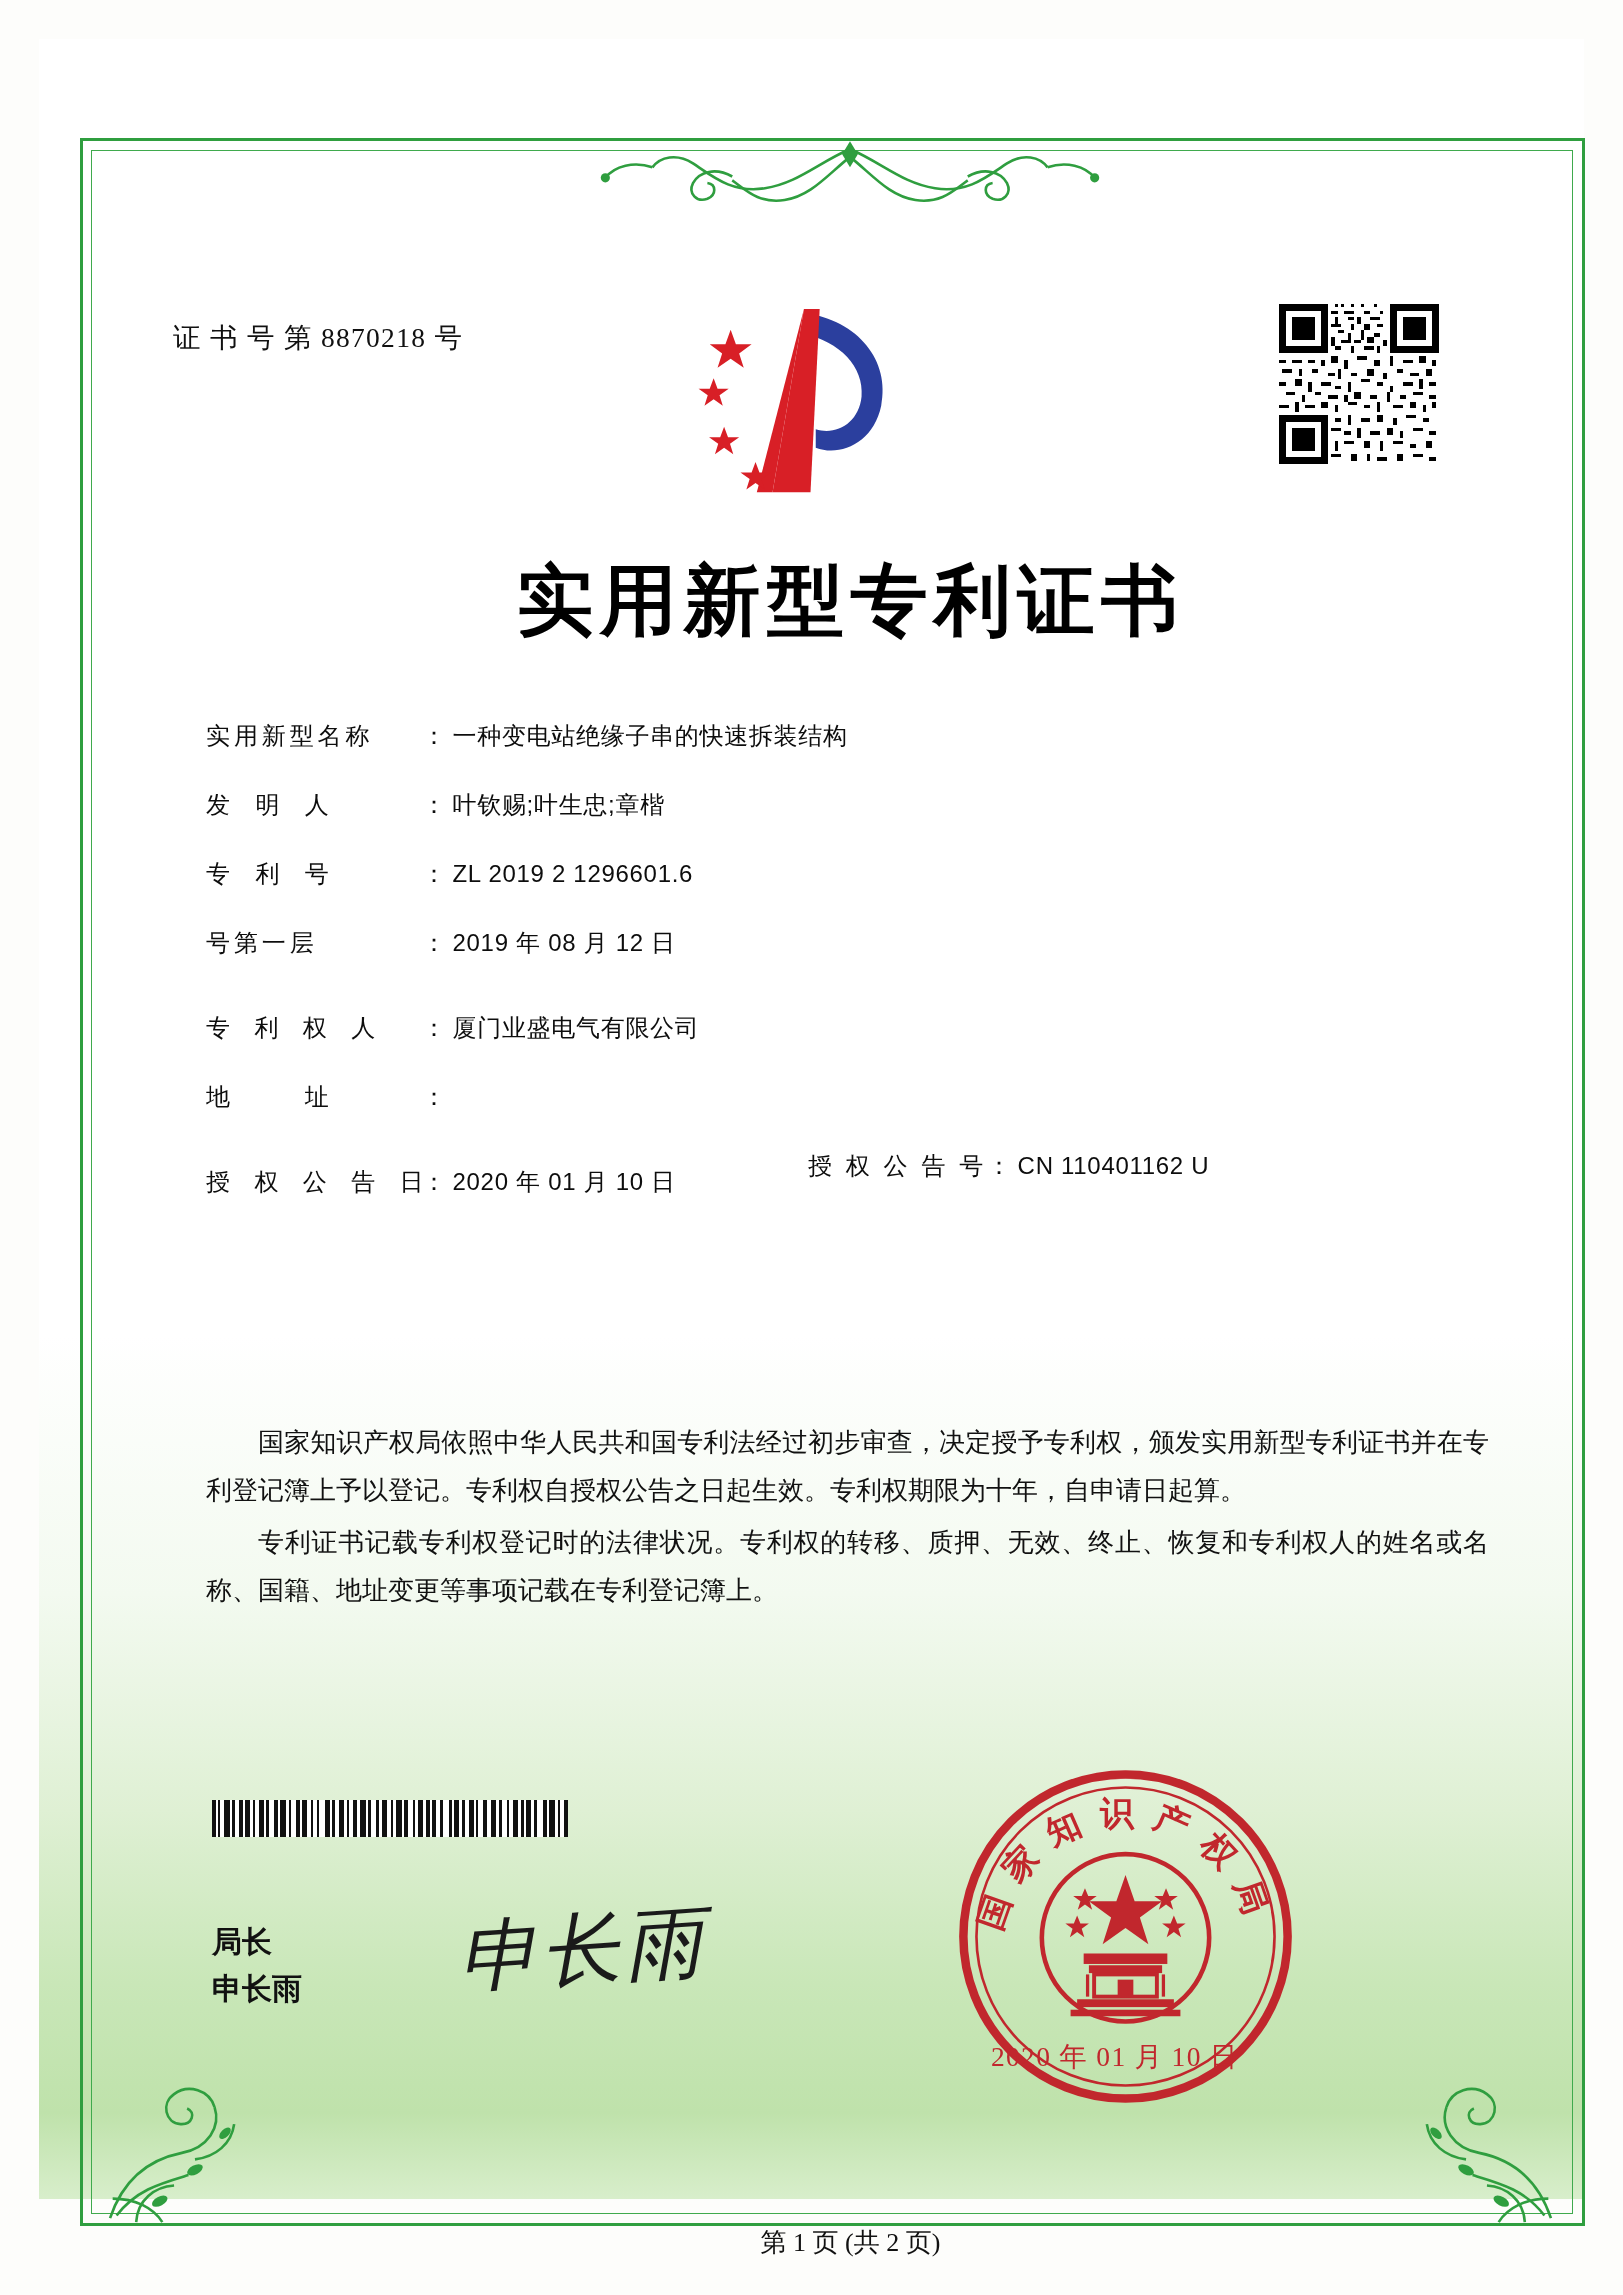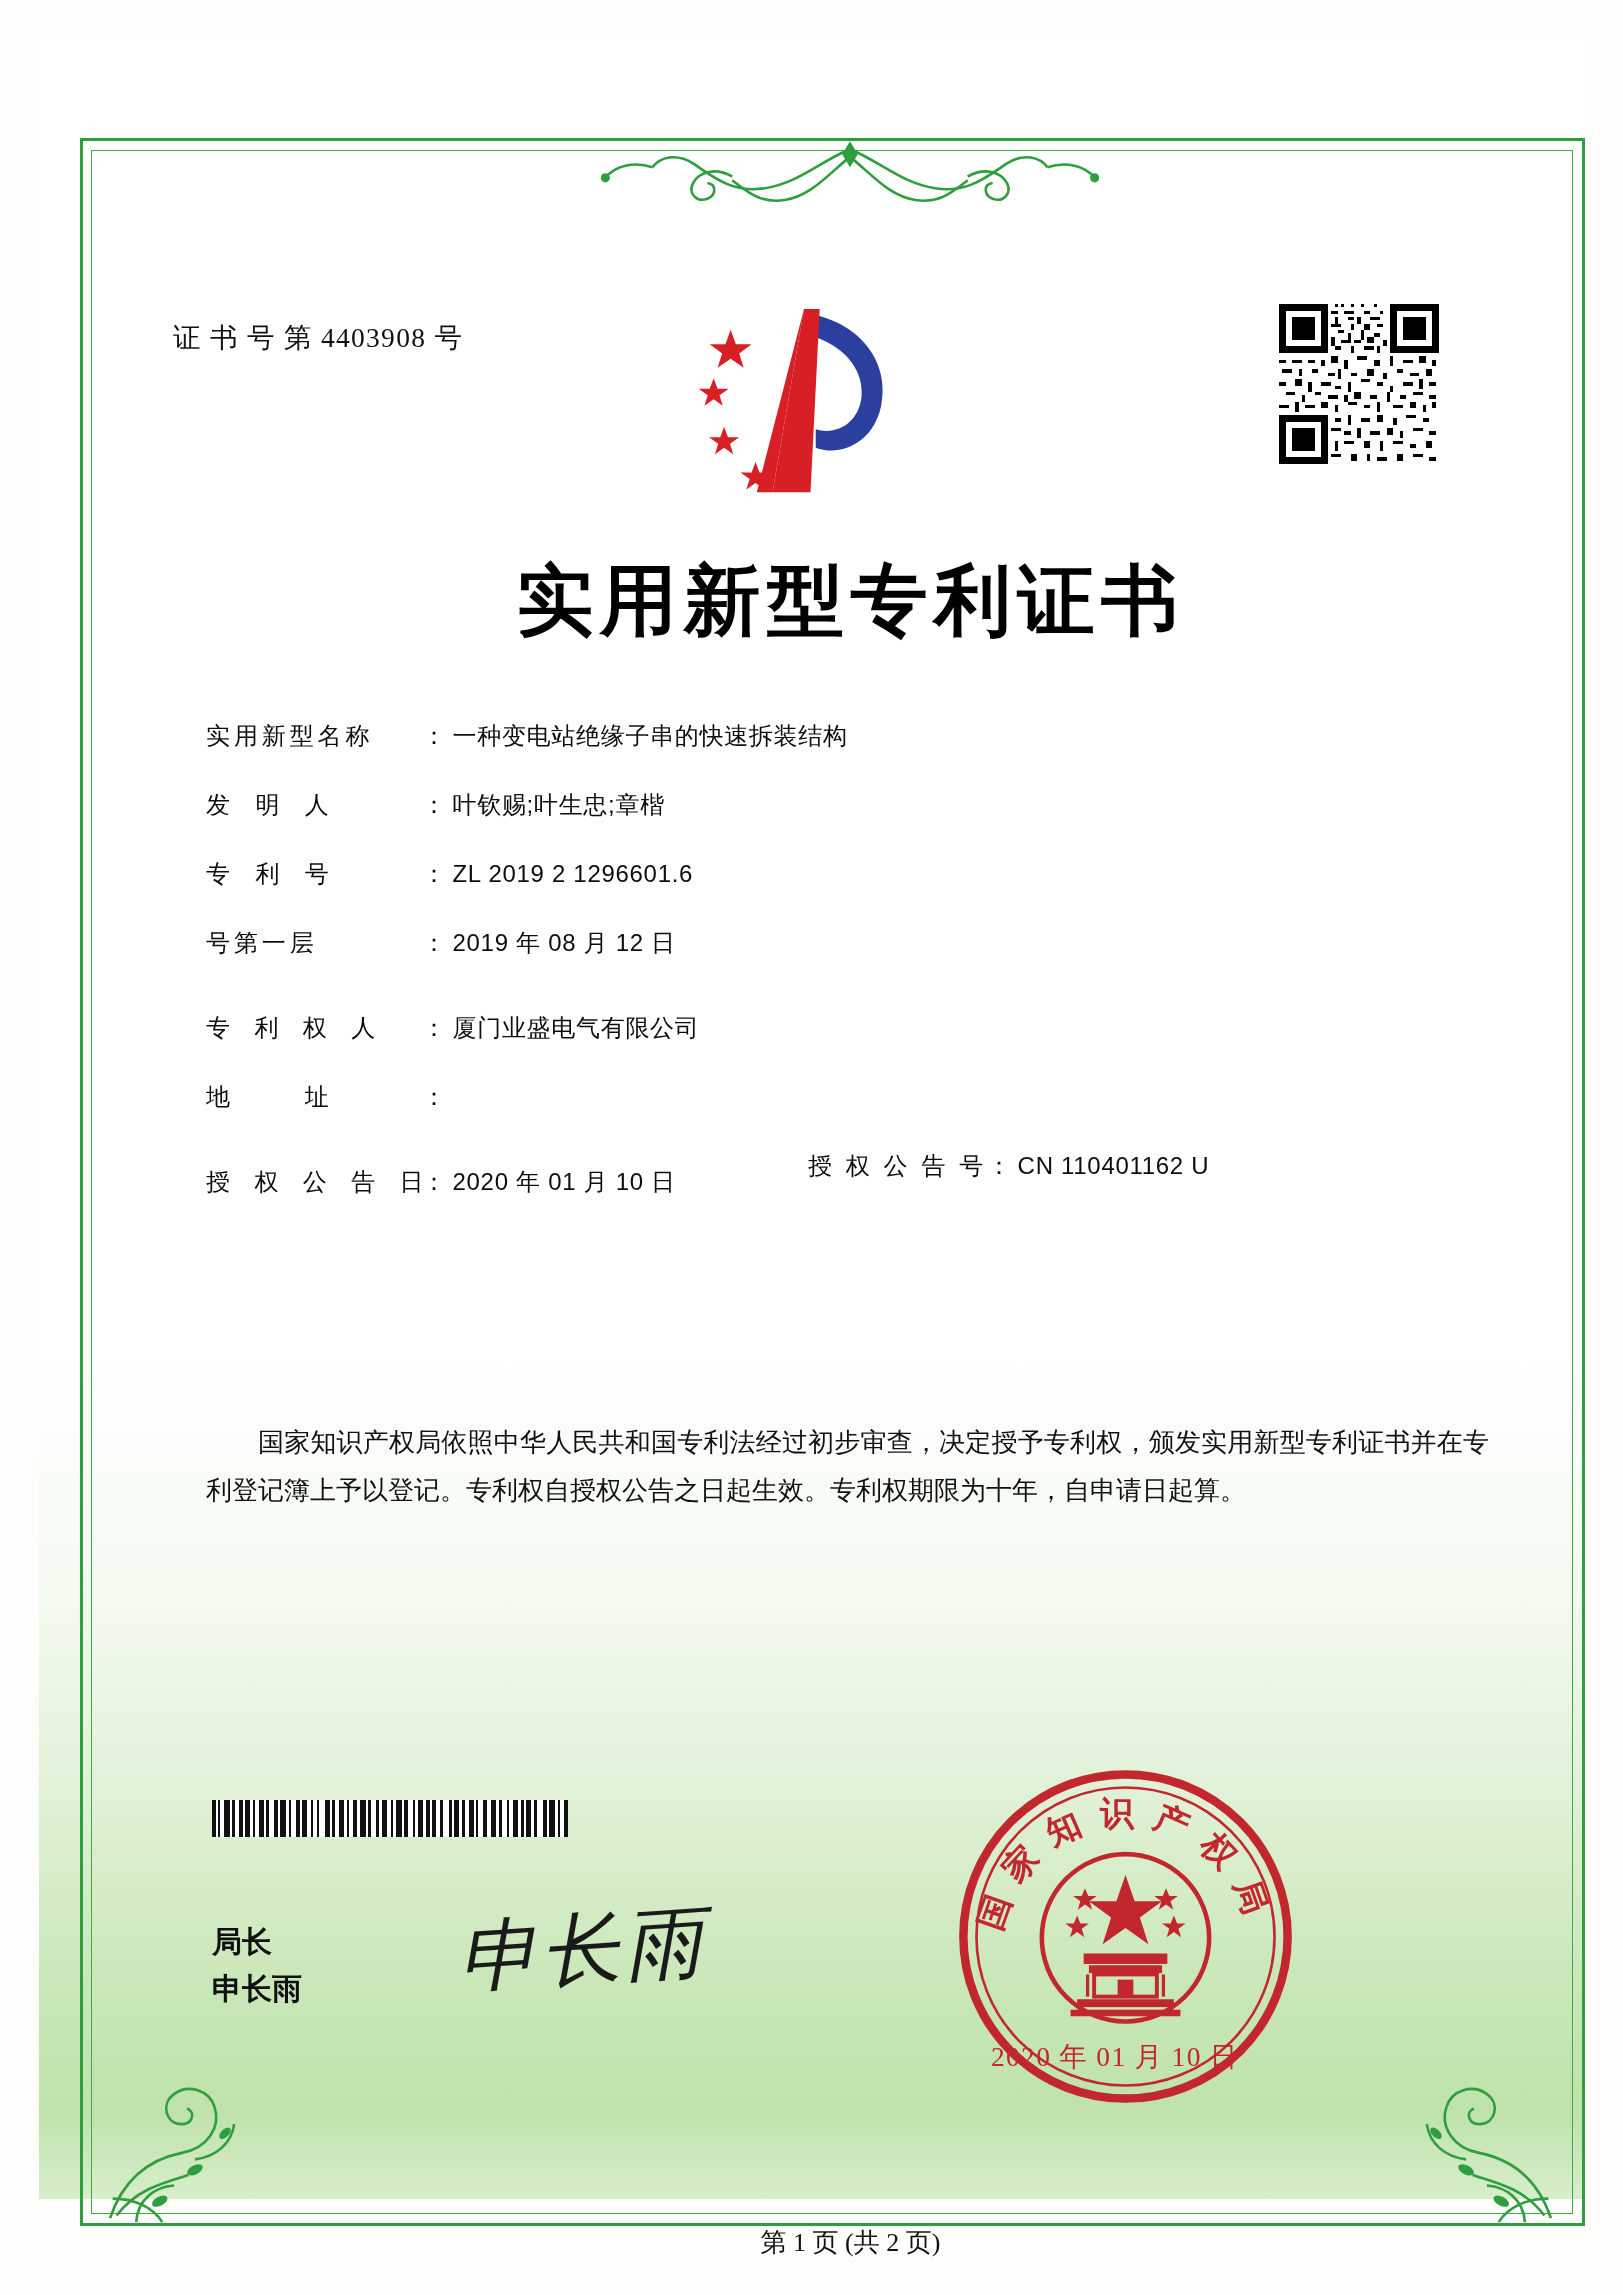--- a/index.html
+++ b/index.html
@@ -297,21 +297,21 @@
           <path d="M150 190 C 182 186, 206 166, 210 136"></path>
         </g>
         <g fill="#2f9e3f" transform="translate(320,0) scale(-1,1)">
           <ellipse cx="96" cy="254" rx="13" ry="7" transform="rotate(-28 96 254)"></ellipse>
           <ellipse cx="150" cy="206" rx="13" ry="7" transform="rotate(-28 150 206)"></ellipse>
           <ellipse cx="196" cy="150" rx="11" ry="6" transform="rotate(-45 196 150)"></ellipse>
         </g>
       </svg>
     </div>
 
-    <div class="cert-no">证 书 号 第 4403908 号</div>
+    <div class="cert-no">证 书 号 第 8870218 号</div>
 
     <div class="logo">
       <svg width="216" height="203" viewBox="0 0 330 310">
 
         <path d="M168 18 C 252 30, 300 92, 286 160 C 274 218, 222 238, 186 224 L 186 196 C 218 206, 252 186, 256 146 C 260 100, 222 62, 168 50 Z" fill="#2b3f9e"></path>
 
         <path d="M168 12 L 192 12 L 178 292 L 120 292 Z" fill="#d81f26"></path>
         <path d="M168 12 L 120 292 L 96 292 Z" fill="#d81f26"></path>
 
         <g fill="#d81f26">
@@ -510,20 +510,21 @@
           <span class="f-label2">授 权 公 告 号</span>
           <span class="f-colon">：</span>
           <span class="f-value">CN 110401162 U</span>
         </span>
       </div>
 
     </div>
 
     <div class="paras">
       <p>国家知识产权局依照中华人民共和国专利法经过初步审查，决定授予专利权，颁发实用新型专利证书并在专利登记簿上予以登记。专利权自授权公告之日起生效。专利权期限为十年，自申请日起算。</p>
+      <p>专利证书记载专利权登记时的法律状况。专利权的转移、质押、无效、终止、恢复和专利权人的姓名或名称、国籍、地址变更等事项记载在专利登记簿上。</p>
     </div>
 
     <div class="barcode">
       <i style="width:3.9px"></i>
         <i style="width:2.6px;background:#fff"></i>
         <i style="width:2px"></i>
         <i style="width:3.3px;background:#fff"></i>
       <i style="width:5.9px"></i>
         <i style="width:2.6px;background:#fff"></i>
         <i style="width:2.6px"></i>

